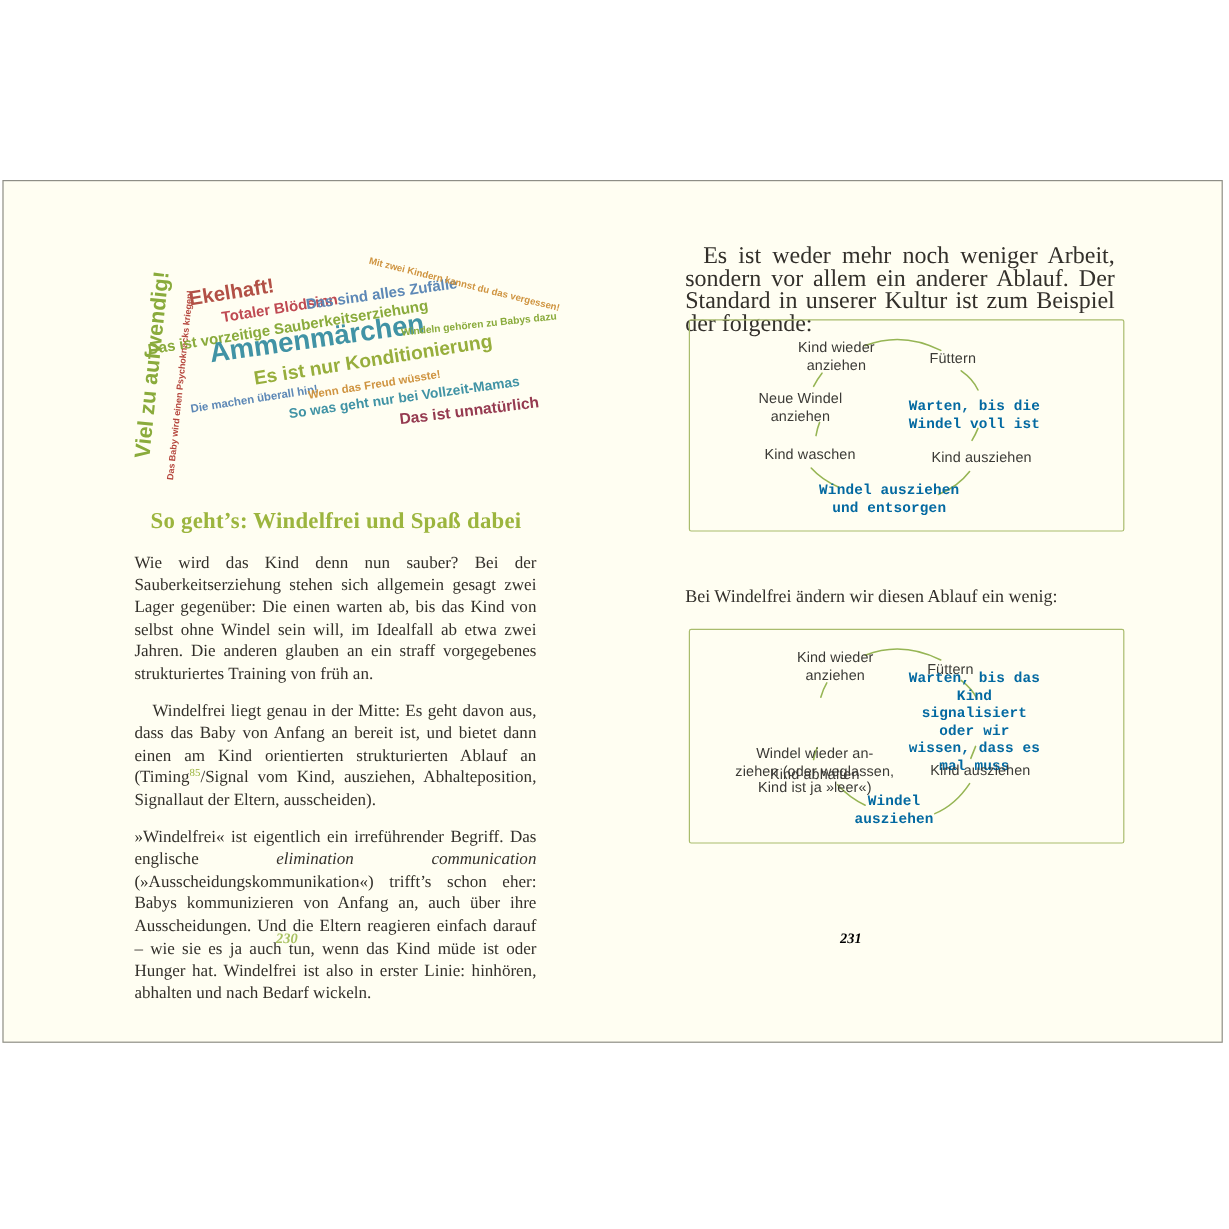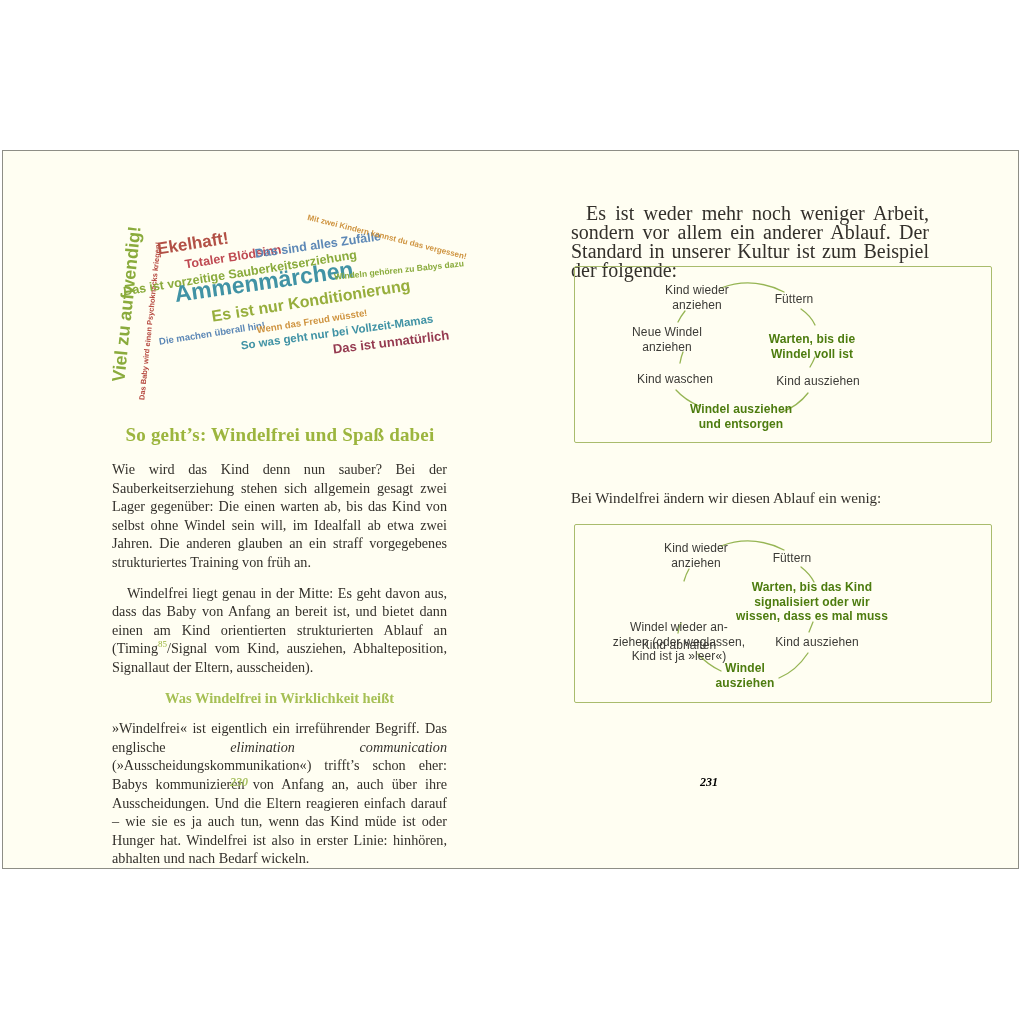--- a/index.html
+++ b/index.html
@@ -20,30 +20,30 @@
   .subheading{margin:11px 0 2px 0;text-align:center;font-size:14.5px;font-weight:600;}
   .it{font-style:italic;}
   sup.note{font-size:9px;line-height:0;vertical-align:super;}
   .pagenum{position:absolute;top:624px;width:100px;text-align:left;
            font-size:12px;font-style:italic;font-weight:600;}
   
   .r-intro{position:absolute;left:568px;top:53px;width:358px;
            font-size:20px;line-height:19px;text-align:justify;text-indent:15px;margin:0;}
   .r-between{position:absolute;left:568px;top:338px;width:358px;
            font-size:15px;line-height:19px;margin:0;}
-  .diagram-box{position:absolute;width:418px;box-sizing:border-box;
+  .diagram-box{position:absolute;width:363px;box-sizing:border-box;
            border:1.5px solid #a9bc6d;border-radius:2px;background:transparent;}
   #diagram1{left:571px;top:115px;height:177px;}
   #diagram2{left:571px;top:373px;height:179px;}
   .diagram-box svg{position:absolute;left:0;top:0;}
   .node{position:absolute;transform:translate(-50%,-50%);white-space:pre-line;text-align:center;
         font-family:"Liberation Sans",sans-serif;font-size:12px;line-height:14.5px;
         letter-spacing:.1px;font-weight:400;}
   .node.dark{color:#3b3a36;}
-  .node.green{color:#4d7c0f;font-weight:600;}
+  .node.green{color:#0369a1;font-weight:600;font-family:Liberation Mono, monospace;}
   .arc{fill:none;stroke:#96b554;stroke-width:1.3;stroke-linecap:round;}
 </style>
 </head>
 <body>
 
 <div class="stage">
   <div class="spread">
 
     <section>
       <div class="wordcloud">
@@ -61,21 +61,20 @@
           <span class="wc-item" style="left: 309px; top: 170px; font-size: 9.5px; color: rgb(207, 148, 64); font-weight: 600; transform: translate(-50%, -50%) rotate(-9deg);">Wenn das Freud wüsste!</span>
           <span class="wc-item" style="left: 334px; top: 181px; font-size: 11.5px; color: rgb(65, 147, 165); font-weight: 600; transform: translate(-50%, -50%) rotate(-8deg);">So was geht nur bei Vollzeit-Mamas</span>
           <span class="wc-item" style="left: 388px; top: 191px; font-size: 13px; color: rgb(149, 58, 80); font-weight: 700; transform: translate(-50%, -50%) rotate(-7deg);">Das ist unnatürlich</span>
         </div>
 
       <h1 class="heading" style="color:#9cb53e;margin:0;">So geht’s: Windelfrei und Spaß dabei</h1>
 
       <div class="textcol">
         <p><span>Wie wird das Kind denn nun sauber? Bei der Sauberkeitserziehung stehen sich allgemein gesagt zwei Lager gegenüber: Die einen warten ab, bis das Kind von selbst ohne Windel sein will, im Idealfall ab etwa zwei Jahren. Die anderen glauben an ein straff vorgegebenes strukturiertes Training von früh an.</span></p>
         <p class="ind"><span>Windelfrei liegt genau in der Mitte: Es geht davon aus, dass das Baby von Anfang an bereit ist, und bietet dann einen am Kind orientierten strukturierten Ablauf an (Timing</span><sup class="note" style="color: rgb(156, 181, 62);">85</sup><span>/Signal vom Kind, ausziehen, Abhalteposition, Signallaut der Eltern, ausscheiden).</span></p>
-        <h2 class="subheading" style="color:#a6c055;">Was Windelfrei in Wirklichkeit heißt</h2>
         <p><span>»Windelfrei« ist eigentlich ein irreführender Begriff. Das englische </span><span class="it">elimination communication</span><span> (»Ausscheidungskommunikation«) trifft’s schon eher: Babys kommunizieren von Anfang an, auch über ihre Ausscheidungen. Und die Eltern reagieren einfach darauf – wie sie es ja auch tun, wenn das Kind müde ist oder Hunger hat. Windelfrei ist also in erster Linie: hinhören, abhalten und nach Bedarf wickeln.</span></p>
       </div>
 
       <div class="pagenum" style="left:227px;color:#a8c161;">230</div>
     </section>
 
     <section>
       <p class="r-intro">Es ist weder mehr noch weniger Arbeit, sondern vor allem ein anderer Ablauf. Der Standard in unserer Kultur ist zum Beispiel der folgende:</p>
 
       <div class="diagram-box" id="diagram1">

